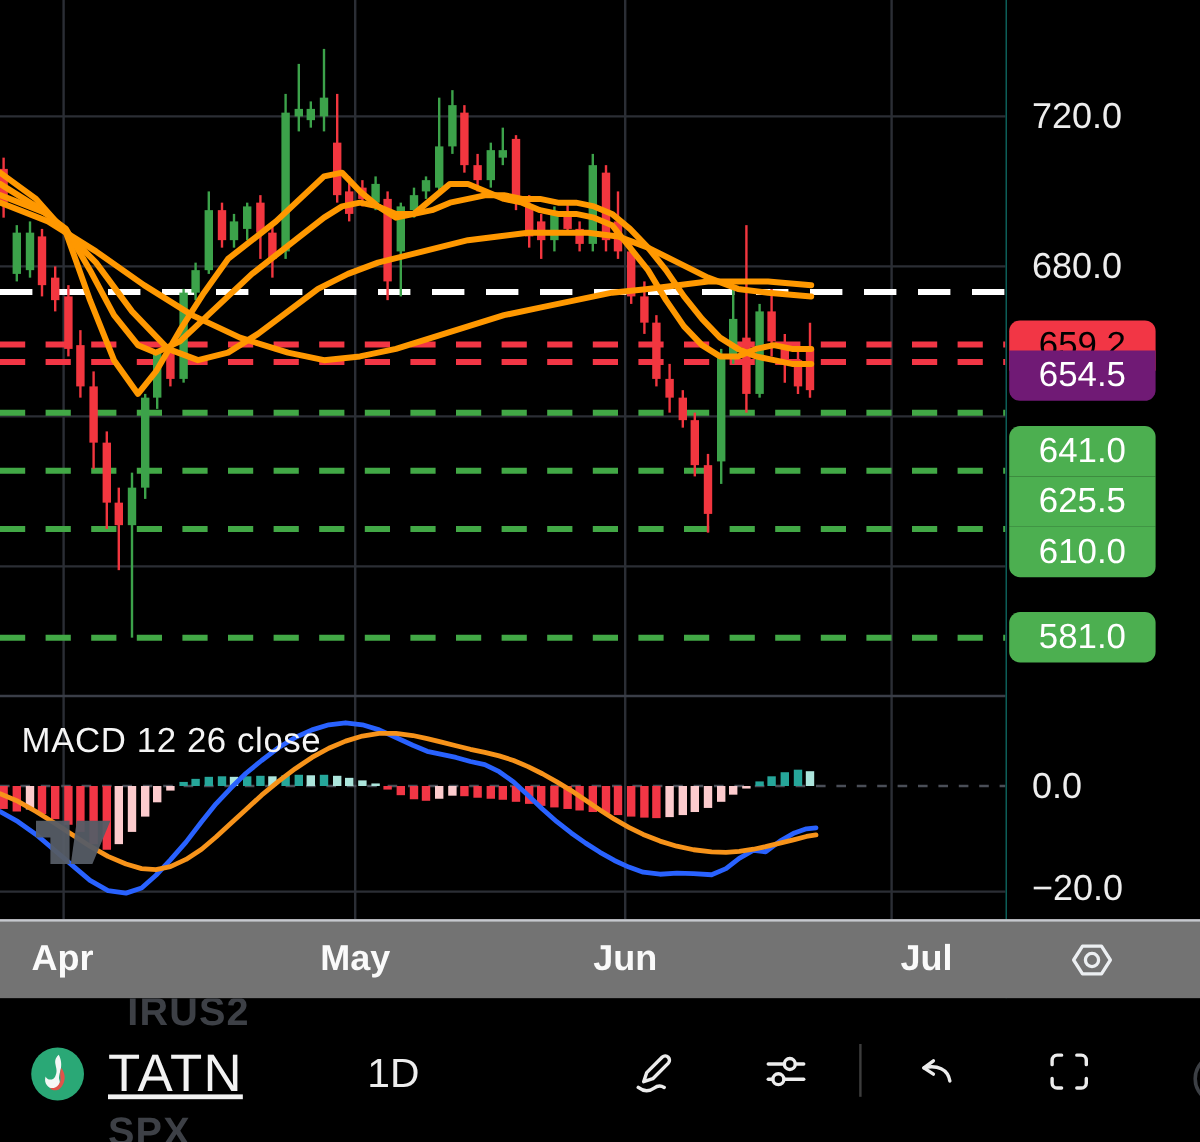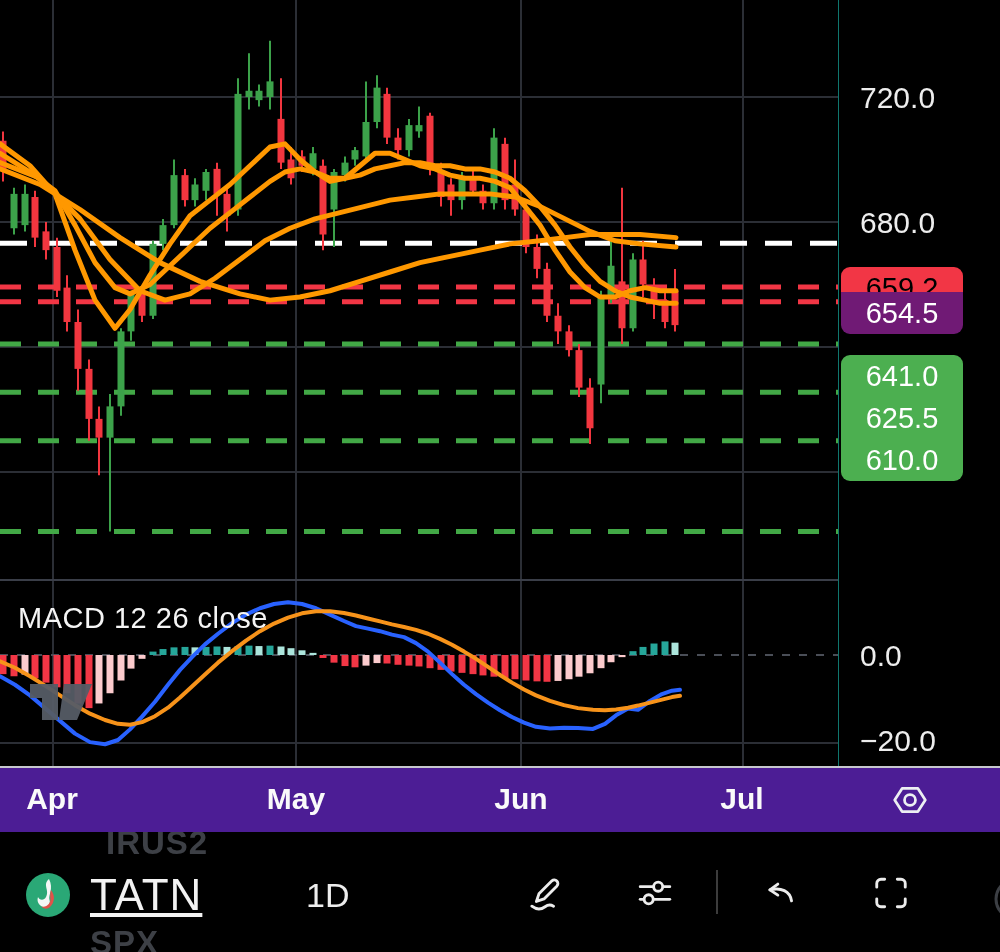--- a/index.html
+++ b/index.html
@@ -5,21 +5,21 @@
   html,body{margin:0;padding:0;background:#000;width:1000px;height:952px;overflow:hidden;
     font-family:"Liberation Sans", sans-serif;-webkit-font-smoothing:antialiased;}
   #screen{position:relative;width:1000px;height:952px;background:#000;}
   #chart-area{position:absolute;left:0;top:0;width:958px;height:766px;}
   #chart-svg{position:absolute;left:0;top:0;}
   #macd-label{position:absolute;left:18px;top:602px;font-size:29px;color:#f5f5f5;letter-spacing:.5px;}
   #tv-watermark{position:absolute;left:26px;top:674px;opacity:.95;}
   #price-axis{position:absolute;left:838px;top:0;width:160px;height:832px;border-left:1px solid #0f766e;box-sizing:border-box;}
   .tick{position:absolute;left:21px;width:120px;font-size:30px;color:#ededed;white-space:nowrap;}
   .badge{position:absolute;left:2px;width:122px;text-align:center;font-size:29px;border-radius:9px;}
-  #time-axis{position:absolute;left:0;top:766px;width:1000px;height:66px;border-top:2px solid #c6c8ce;box-sizing:border-box;background:#4c1d95;}
+  #time-axis{position:absolute;left:0;top:766px;width:1000px;height:66px;border-top:2px solid #c6c8ce;box-sizing:border-box;background:#737373;}
   .month{position:absolute;top:14px;transform:translateX(-50%);font-size:30px;font-weight:700;color:#fafafa;}
   #axis-settings{position:absolute;left:891px;top:15px;}
   #bottom-sheet{position:absolute;left:0;top:832px;width:1000px;height:120px;background:#000;overflow:hidden;}
   .ghost{position:absolute;left:90px;font-size:33px;font-weight:600;color:#3d4046;letter-spacing:1px;}
   #ghost-above{top:-8px;margin-left:16px;}
   #ghost-below{top:92px;}
   #symbol-btn{position:absolute;left:24px;top:38px;display:flex;align-items:center;gap:18px;}
   #symbol-label{font-size:44px;font-weight:500;color:#f2f2f2;letter-spacing:1px;text-decoration:underline;}
   #interval-btn{position:absolute;left:306px;top:44px;font-size:34px;font-weight:500;color:#ededed;}
   .tool{position:absolute;top:42px;}
@@ -277,33 +277,34 @@
   <div id="price-axis">
       <div class="tick" style="top: 81px;">720.0</div>
       <div class="tick" style="top: 206px;">680.0</div>
       <div class="tick" style="top: 639px;">0.0</div>
       <div class="tick" style="top: 724px;">−20.0</div>
       <div class="badge" style="background: rgb(242, 54, 69); color: #000000; height: 42px; line-height: 42px; top: 267.25px; border-bottom-left-radius: 0px; border-bottom-right-radius: 0px;">659.2</div>
       <div class="badge" style="background: #701a75; color: rgb(255, 255, 255); height: 42px; line-height: 42px; border-top-left-radius: 0px; border-top-right-radius: 0px; top: 292px;">654.5</div>
       <div class="badge" style="background: rgb(76, 175, 80); color: rgb(255, 255, 255); height: 42px; line-height: 42px; top: 355.25px; border-bottom-left-radius: 0px; border-bottom-right-radius: 0px;">641.0</div>
       <div class="badge" style="background: rgb(76, 175, 80); color: rgb(255, 255, 255); height: 42px; line-height: 42px; border-radius: 0px; top: 397.25px;">625.5</div>
       <div class="badge" style="background: rgb(76, 175, 80); color: rgb(255, 255, 255); height: 42px; line-height: 42px; border-top-left-radius: 0px; border-top-right-radius: 0px; top: 439.25px;">610.0</div>
+      <div class="badge" style="background: rgb(76, 175, 80); color: rgb(255, 255, 255); height: 42px; line-height: 42px; top: 510.375px;">581.0</div>
     </div>
 
   <div id="time-axis">
     <div id="axis-settings">
       <svg width="38" height="34" viewBox="0 0 36 32">
         <path d="M10.5 5 h15 l7 11 -7 11 h-15 l-7 -11 z" fill="none" stroke="#eceff2" stroke-width="2.6" stroke-linejoin="round"></path>
         <circle cx="18" cy="16" r="5.2" fill="none" stroke="#eceff2" stroke-width="2.6"></circle>
       </svg>
     </div>
   <div class="month" style="left: 52px;">Apr</div>
       <div class="month" style="left: 296px;">May</div>
       <div class="month" style="left: 521px;">Jun</div>
-      <div class="month" style="left: 742px;">Jul</div>
+      <div class="month" style="left: 772px;">Jul</div>
     </div>
 
   <div id="bottom-sheet">
     <div id="ghost-above" class="ghost">IRUS2</div>
     <div id="ghost-below" class="ghost">SPX</div>
 
     <div id="symbol-btn">
       <span>
         <svg width="48" height="48" viewBox="0 0 48 48">
           <circle cx="24" cy="24" r="22" fill="#2aa876"></circle>

